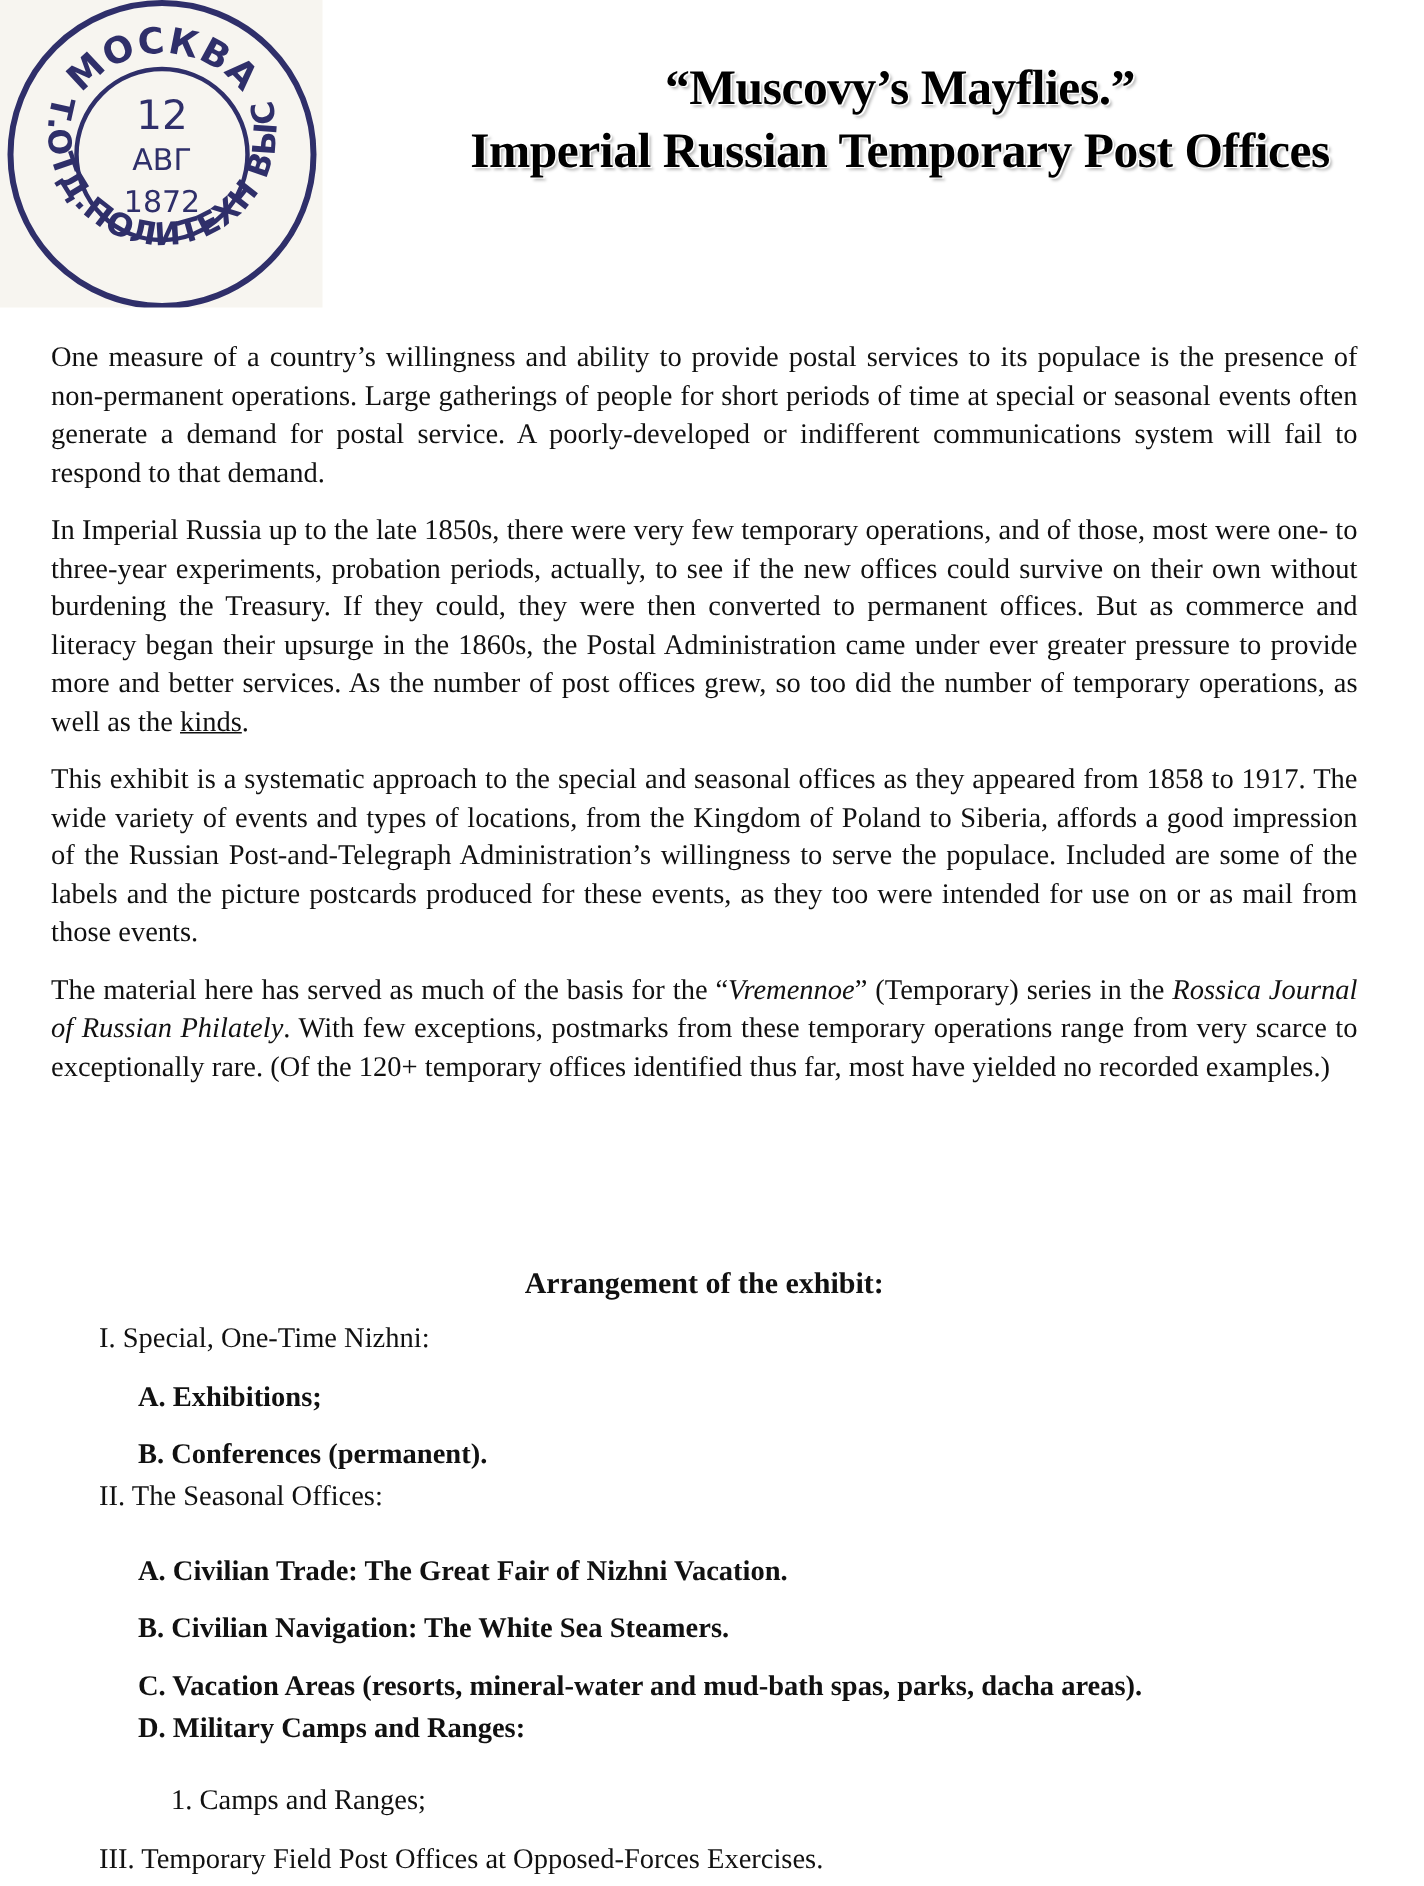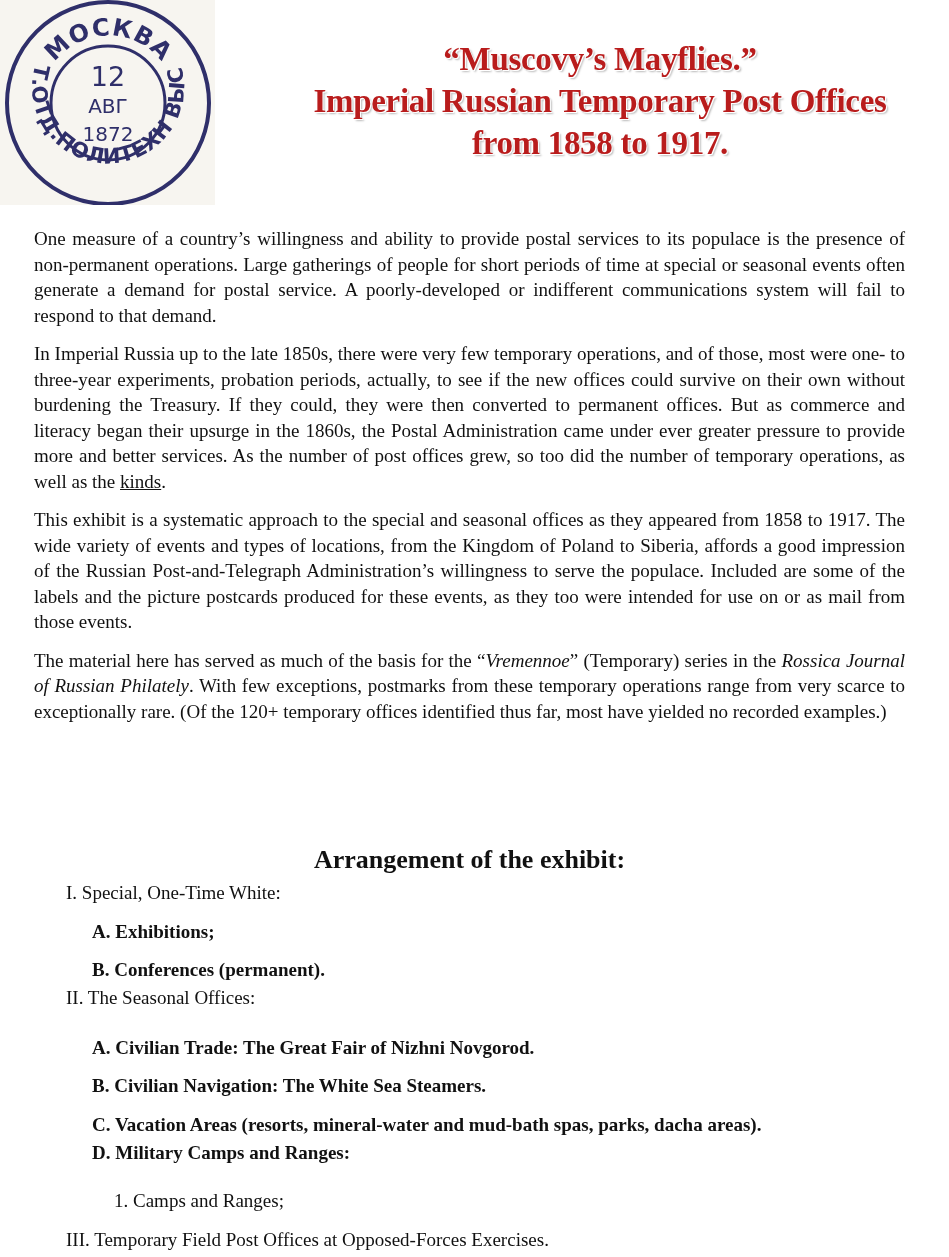--- a/index.html
+++ b/index.html
@@ -1,29 +1,29 @@
 <!DOCTYPE html>
 <html><head>
   <meta charset="utf-8">
   <style>
     html, body { margin: 0; padding: 0; background: #ffffff; }
     body { width: 949px; height: 1257px; position: relative; overflow: hidden; font-family: "Liberation Serif", serif; color: #111; }
 
     .stamp-wrap { position: absolute; left: 0; top: 0; width: 215px; height: 205px; background: #f7f5f0; }
     .stamp-wrap svg { width: 215px; height: 205px; display: block; }
 
-    .title-block { position: absolute; left: 280px; top: 38px; width: 640px; text-align: center; color: #b91c1c; font-family: "Liberation Serif", serif; font-weight: bold; line-height: 42px; font-size: 33px; text-shadow: 1px 1px 0 #fff, -1px -1px 0 #fff, 2px 2px 2px #bbb; letter-spacing: -0.3px; }
+    .title-block { position: absolute; left: 280px; top: 38px; width: 640px; text-align: center; color: #000000; font-family: "Liberation Serif", serif; font-weight: bold; line-height: 42px; font-size: 33px; text-shadow: 1px 1px 0 #fff, -1px -1px 0 #fff, 2px 2px 2px #bbb; letter-spacing: -0.3px; }
     .title-block div { white-space: nowrap; }
 
     .body { position: absolute; left: 34px; top: 226px; width: 871px; font-size: 19px; line-height: 25.5px; }
     .body p { margin: 0 0 13px 0; text-align: justify; }
     .body em { font-style: italic; }
     .body u { text-decoration: underline; }
 
-    .arr-heading { position: absolute; left: 0; width: 939px; top: 845px; text-align: center; font-weight: bold; font-size: 26px; }
+    .arr-heading { position: absolute; left: 0; width: 939px; top: 845px; text-align: center; font-weight: bold; font-size: 20px; }
     .outline { position: absolute; left: 0; top: 882px; font-size: 19px; }
     .outline .item { position: absolute; white-space: nowrap; }
     .l1 { left: 66px; }
     .l2 { left: 92px; font-weight: bold; }
     .l3 { left: 114px; }
   </style>
 </head>
 <body>
 
 <div class="stamp-wrap">
@@ -42,36 +42,35 @@
     </text>
     <text x="108" y="86" text-anchor="middle" font-family="DejaVu Sans, sans-serif" font-size="27" fill="#2f2f6a">12</text>
     <text x="108" y="113" text-anchor="middle" font-family="DejaVu Sans, sans-serif" font-size="20" fill="#2f2f6a">АВГ</text>
     <text x="108" y="141" text-anchor="middle" font-family="DejaVu Sans, sans-serif" font-size="20" fill="#2f2f6a">1872</text>
   </svg>
 </div>
 
 <div class="title-block">
   <div>“Muscovy’s Mayflies.”</div>
   <div>Imperial Russian Temporary Post Offices</div>
-  <div>from 1858 to 1917.</div>
 </div>
 
 <div class="body">
   <p>One measure of a country’s willingness and ability to provide postal services to its populace is the presence of non-permanent operations.  Large gatherings of people for short periods of time at special or seasonal events often generate a demand for postal service.  A poorly-developed or indifferent communications system will fail to respond to that demand.</p>
   <p><span>In Imperial Russia up to the late 1850s, there were very few temporary operations, and of those, most were one- to three-year experiments, probation periods, actually, to see if the new offices could survive on their own without burdening the Treasury.  If they could, they were then converted to permanent offices.  But as commerce and literacy began their upsurge in the 1860s, the Postal Administration came under ever greater pressure to provide more and better services.  As the number of post offices grew, so too did the number of temporary operations, as well as the </span><u>kinds</u><span>.</span></p>
   <p>This exhibit is a systematic approach to the special and seasonal offices as they appeared from 1858 to 1917.   The wide variety of events and types of locations, from the Kingdom of Poland to Siberia, affords a good impression of the Russian Post-and-Telegraph Administration’s willingness to serve the populace.  Included are some of the labels and the picture postcards produced for these events, as they too were intended for use on or as mail from those events.</p>
   <p><span>The material here has served as much of the basis for the “</span><em>Vremennoe</em><span>” (Temporary) series in the </span><em>Rossica Journal of Russian Philately</em><span>.  With few exceptions, postmarks from these temporary operations range from very scarce to exceptionally rare.  (Of the 120+ temporary offices identified thus far, most have yielded no recorded examples.)</span></p>
 </div>
 
 <div class="arr-heading">Arrangement of the exhibit:</div>
 
 <div class="outline">
-  <div class="item l1" style="top:0px">I. Special, One-Time White:</div>
+  <div class="item l1" style="top:0px">I. Special, One-Time Nizhni:</div>
   <div class="item l2" style="top:39px">A. Exhibitions;</div>
   <div class="item l2" style="top:77px">B. Conferences (permanent).</div>
   <div class="item l1" style="top:105px">II. The Seasonal Offices:</div>
-  <div class="item l2" style="top:155px">A. Civilian Trade: The Great Fair of Nizhni Novgorod.</div>
+  <div class="item l2" style="top:155px">A. Civilian Trade: The Great Fair of Nizhni Vacation.</div>
   <div class="item l2" style="top:193px">B. Civilian Navigation: The White Sea Steamers.</div>
   <div class="item l2" style="top:232px">C. Vacation Areas (resorts, mineral-water and mud-bath spas, parks, dacha areas).</div>
   <div class="item l2" style="top:260px">D. Military Camps and Ranges:</div>
   <div class="item l3" style="top:308px">1. Camps and Ranges;</div>
   <div class="item l1" style="top:347px">III. Temporary Field Post Offices at Opposed-Forces Exercises.</div>
 </div>
 
 </body></html>

